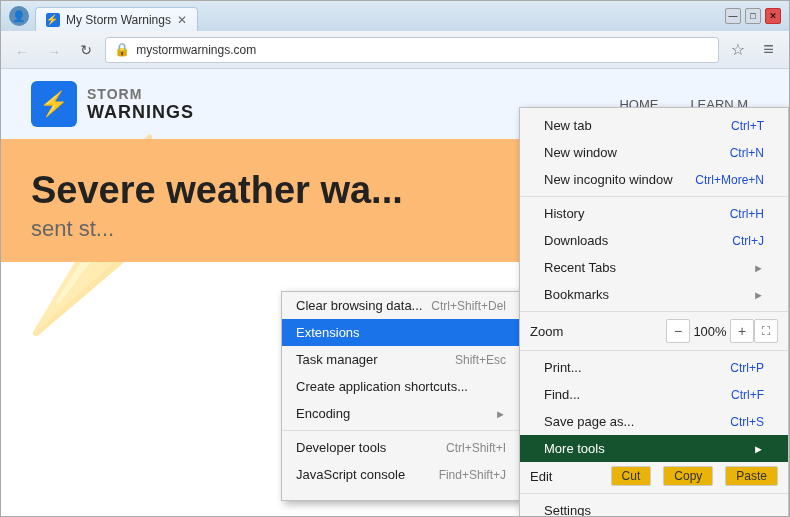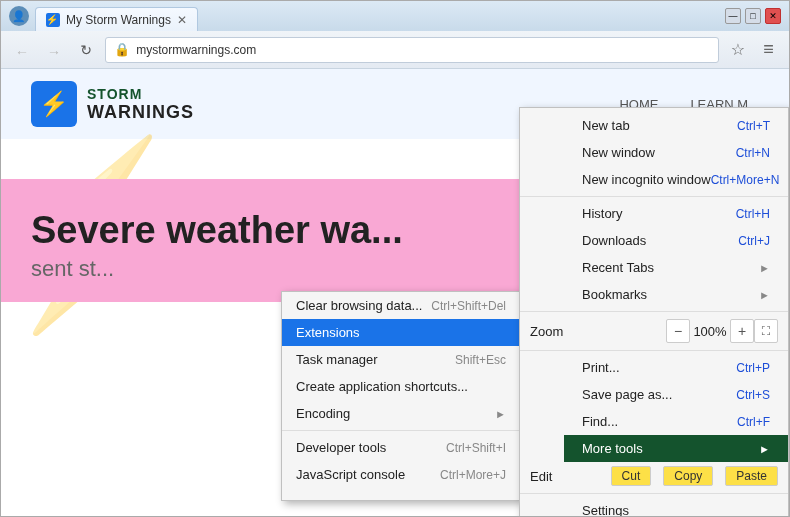--- a/index.html
+++ b/index.html
@@ -90,28 +90,27 @@
     .site-header {
       background: #f0f6ff;
       padding: 12px 30px;
       display: flex;
       align-items: center;
       justify-content: space-between;
     }
     .logo-area { display:flex; align-items:center; gap:10px; }
     .logo-icon { width: 46px; height: 46px; background: #1a73e8; border-radius: 6px; display:flex; align-items:center; justify-content:center; color:white; font-size:24px; font-weight:bold; }
     .logo-text { display:flex; flex-direction:column; }
-    .logo-storm { font-size: 14px; font-weight: bold; color: #14532d; letter-spacing:1px; }
+    .logo-storm { font-size: 14px; font-weight: bold; color: #737373; letter-spacing:1px; }
     .logo-warnings { font-size: 18px; font-weight: bold; color: #222; letter-spacing:1px; }
     .site-nav { display:flex; gap:32px; font-size:13px; color:#555; font-weight:500; }
 
     .hero-section {
       padding: 30px 30px 20px;
-      background: #f9a8d4;
-      margin-top: 40px;
+      background: #fdba74;
     }
     .hero-title { font-size: 38px; font-weight: bold; color: #222; }
     .hero-subtitle { font-size: 22px; color: #666; margin-top: 4px; }
 
     
     .bg-watermark {
       position: absolute;
       top: 60px;
       left: -20px;
       font-size: 180px;
@@ -165,28 +164,27 @@
       right: 0px;
       width: 270px;
       background: #f5f5f5;
       border: 1px solid #c0c0c0;
       box-shadow: 3px 3px 8px rgba(0,0,0,0.3);
       font-size: 13px;
       pointer-events: all;
       padding: 4px 0;
     }
     .cmenu-item {
-      padding: 6px 18px;
+      padding: 6px 24px;
       display: flex;
       align-items: center;
       justify-content: space-between;
       color: #222;
       cursor: pointer;
       white-space: nowrap;
-      margin-left: 44px;
     }
     .cmenu-item .shortcut { color: #1d4ed8; font-size: 12px; margin-left: auto; }
     .cmenu-item .arrow { font-size: 11px; color: #888; margin-left: 6px; }
     .cmenu-divider { border: none; border-top: 1px solid #ddd; margin: 3px 0; }
 
     
     .cmenu-item.highlighted {
       background: #14532d;
       color: white;
     }
@@ -204,21 +202,21 @@
     .zoom-fullscreen { width:24px; height:24px; border:1px solid #ccc; background:#fff; border-radius:2px; display:flex; align-items:center; justify-content:center; cursor:pointer; font-size:12px; color:#555; }
 
     
     .edit-row {
       display: flex;
       align-items: center;
       padding: 4px 10px;
       gap: 12px;
     }
     .edit-label { font-size:13px; color:#222; flex:1; }
-    .edit-btn { padding: 2px 10px; border:1px solid #ccc; background:#fde047; border-radius:2px; font-size:12px; color:#333; cursor:pointer; }
+    .edit-btn { padding: 2px 10px; border:1px solid #ccc; background:#eab308; border-radius:2px; font-size:12px; color:#333; cursor:pointer; }
   </style>
 </head>
 <body>
 
 <div class="browser-window">
 
   <div class="title-bar">
     <div class="user-btn">👤</div>
     <div class="tab-bar">
       <div class="tab active">
@@ -296,21 +294,21 @@
           <span>Encoding</span>
           <span class="arrow">►</span>
         </div>
         <hr class="menu-divider">
         <div class="menu-item">
           <span>Developer tools</span>
           <span class="shortcut">Ctrl+Shift+I</span>
         </div>
         <div class="menu-item">
           <span>JavaScript console</span>
-          <span class="shortcut">Ctrl+More+J</span>
+          <span class="shortcut">Find+Shift+J</span>
         </div>
         <div class="menu-item">
           
         </div>
       </div>
 
       <div class="context-menu-right">
         <div class="cmenu-item">
           <span>New tab</span>
           <span class="shortcut">Ctrl+T</span>
@@ -348,26 +346,26 @@
           <span class="zoom-val">100%</span>
           <div class="zoom-btn">+</div>
           <div class="zoom-fullscreen">⛶</div>
         </div>
         <hr class="cmenu-divider">
         <div class="cmenu-item">
           <span>Print...</span>
           <span class="shortcut">Ctrl+P</span>
         </div>
         <div class="cmenu-item">
+          <span>Find...</span>
+          <span class="shortcut">Ctrl+F</span>
+        </div>
+        <div class="cmenu-item">
           <span>Save page as...</span>
           <span class="shortcut">Ctrl+S</span>
-        </div>
-        <div class="cmenu-item">
-          <span>Find...</span>
-          <span class="shortcut">Ctrl+F</span>
         </div>
         <div class="cmenu-item highlighted">
           <span>More tools</span>
           <span class="arrow">►</span>
         </div>
 
         <div class="edit-row">
           <span class="edit-label">Edit</span>
           <button class="edit-btn">Cut</button>
           <button class="edit-btn">Copy</button>

